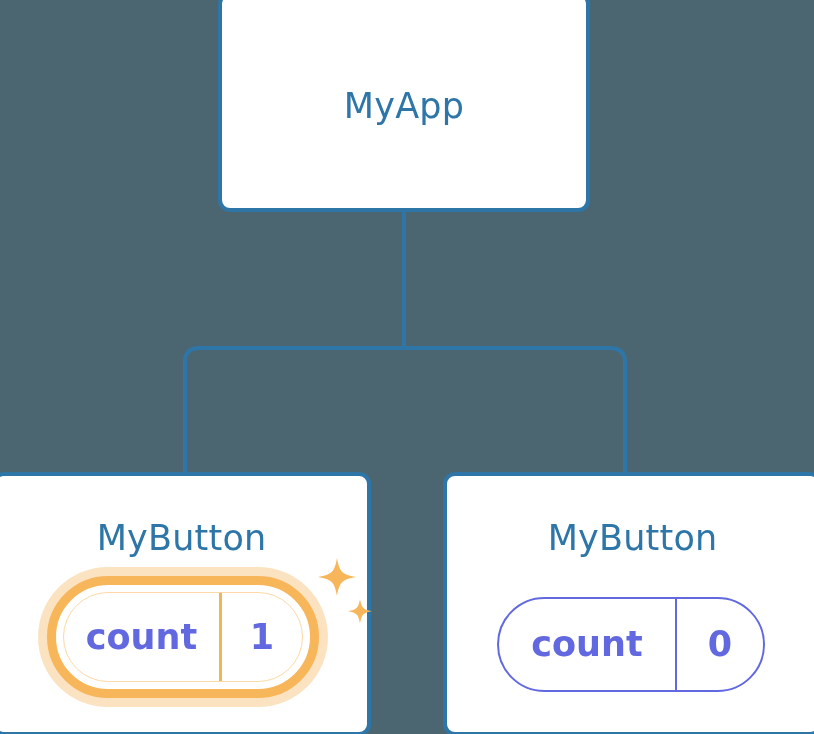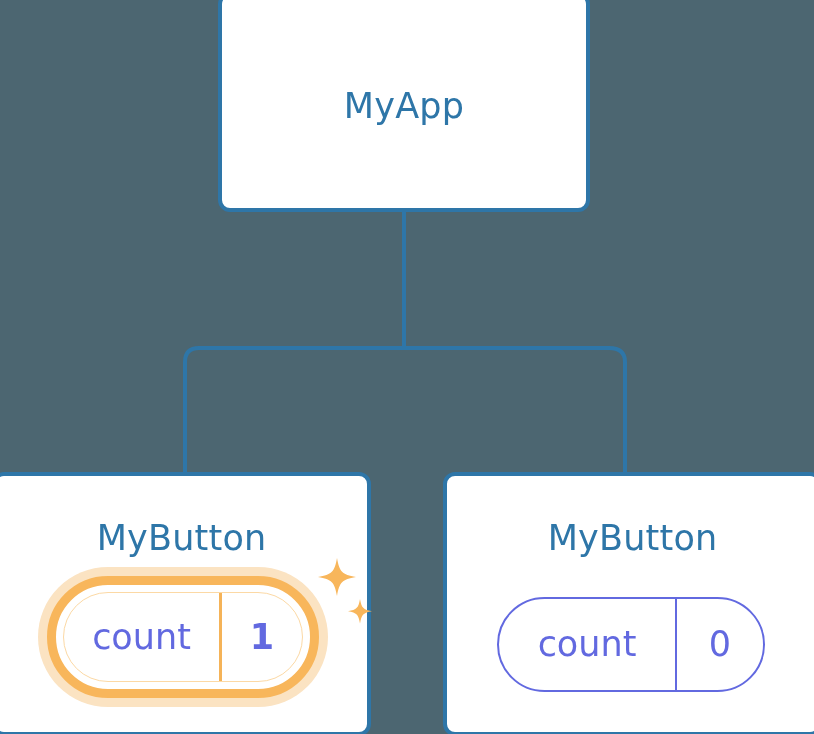--- a/index.html
+++ b/index.html
@@ -106,20 +106,21 @@
   .pill-key,
   .pill-val {
     display: flex;
     align-items: center;
     justify-content: center;
     font-family: "DejaVu Sans", sans-serif;
     color: #6269e0;
     font-size: 35px;
     line-height: 1;
     white-space: nowrap;
+    font-weight: bold;
   }
 
   .pill-plain .pill-key {
     width: 176px;
     border-right: 2px solid #6269e0;
   }
 
   .pill-plain .pill-val {
     flex: 1;
   }

